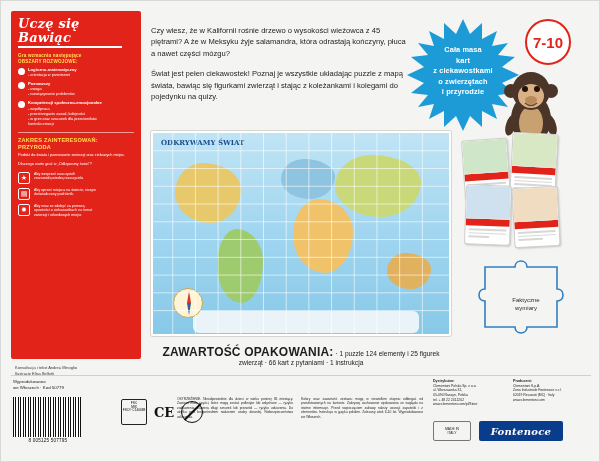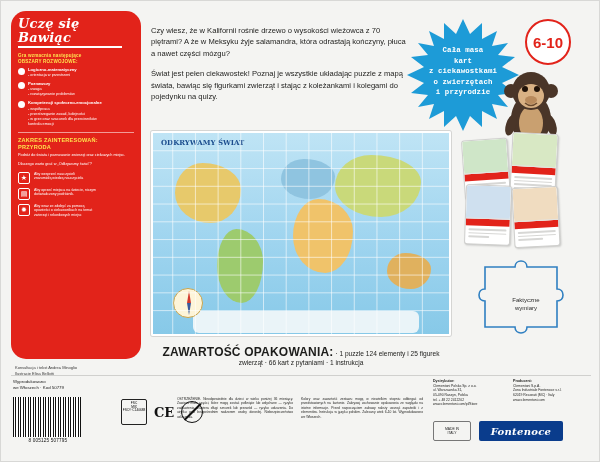--- a/index.html
+++ b/index.html
@@ -14,21 +14,21 @@
   .page {
     position:absolute; left:0; top:0; width:600px; height:462px;
     background:#f4f4f2;
     border:1px solid #d8d8d6;
   }
 
   
   .left-panel {
     position:absolute; left:10px; top:10px; width:130px; height:348px;
     background:#e2231a;
-    border-radius:15px;
+    border-radius:2px;
     color:#fff;
     padding:6px 7px;
   }
   .brand {
     font-family:"DejaVu Serif", serif;
     font-style:italic;
     font-weight:bold;
     font-size:13px;
     color:#ffffff;
     letter-spacing:0.2px;
@@ -73,21 +73,21 @@
   .copy p { margin:0 0 9px 0; }
 
   
   .burst {
     position:absolute; left:404px; top:16px; width:116px; height:116px;
   }
   .burst svg { position:absolute; left:0; top:0; }
   .burst-txt {
     position:absolute; left:0; top:28px; width:116px;
     text-align:center; color:#ffffff; font-weight:bold;
-    font-size:7.4px; line-height:1.42; letter-spacing:.1px;font-family:Liberation Mono, monospace;
+    font-size:7.4px; line-height:1.42; letter-spacing:.1px;
   }
   .age-badge {
     position:absolute; left:524px; top:18px; width:46px; height:46px;
     border-radius:50%; background:#ffffff; border:2px solid #e2231a;
     display:flex; align-items:center; justify-content:center;
     color:#e2231a; font-weight:bold; font-size:15px;
   }
 
   
   .monkey { position:absolute; left:494px; top:62px; width:72px; height:86px; }
@@ -271,38 +271,38 @@
 zwierząt i rekordowych miejsc</span>
     </div>
   </div>
 
   <div class="credits">
     <div>Konsultacja i tekst Andrea Minoglio</div>
     <div>Ilustracje Elisa Bellotti</div>
   </div>
 
   <div class="copy">
-    <p>Czy wiesz, że w Kalifornii rośnie drzewo o wysokości wieżowca z 70 piętrami? A że w Meksyku żyje salamandra, która odrastają kończyny, płuca a nawet części mózgu?</p>
+    <p>Czy wiesz, że w Kalifornii rośnie drzewo o wysokości wieżowca z 45 piętrami? A że w Meksyku żyje salamandra, która odrastają kończyny, płuca a nawet części mózgu?</p>
     <p>Świat jest pełen ciekawostek! Poznaj je wszystkie układając puzzle z mapą świata, bawiąc się figurkami zwierząt i stając z koleżankami i kolegami do pojedynku na quizy.</p>
   </div>
 
   <div class="burst">
     <svg width="116" height="116" viewBox="0 0 116 116">
       <g transform="translate(58,58)">
         <path d="M0,-56 L7,-41 L19,-52 L19,-36 L34,-44 L29,-29 L45,-32 L35,-20 L52,-18 L39,-8 L56,0 L39,8 L52,18 L35,20 L45,32 L29,29 L34,44 L19,36 L19,52 L7,41 L0,56 L-7,41 L-19,52 L-19,36 L-34,44 L-29,29 L-45,32 L-35,20 L-52,18 L-39,8 L-56,0 L-39,-8 L-52,-18 L-35,-20 L-45,-32 L-29,-29 L-34,-44 L-19,-36 L-19,-52 L-7,-41 Z" fill="#1d9bd7"></path>
       </g>
     </svg>
     <div class="burst-txt" style="white-space:pre-line;">Cała masa
 kart
 z ciekawostkami
 o zwierzętach
 i przyrodzie</div>
   </div>
 
-  <div class="age-badge">6-10</div>
+  <div class="age-badge">7-10</div>
 
   <svg class="monkey" viewBox="0 0 72 86">
     <ellipse cx="36" cy="56" rx="20" ry="25" fill="#4a3528"></ellipse>
     <ellipse cx="36" cy="60" rx="12" ry="17" fill="#c9a070"></ellipse>
     <circle cx="36" cy="28" r="19" fill="#4a3528"></circle>
     <circle cx="16" cy="28" r="7" fill="#4a3528"></circle>
     <circle cx="56" cy="28" r="7" fill="#4a3528"></circle>
     <ellipse cx="36" cy="33" rx="13" ry="12" fill="#d9b184"></ellipse>
     <circle cx="30" cy="26" r="3" fill="#201208"></circle>
     <circle cx="42" cy="26" r="3" fill="#201208"></circle>

